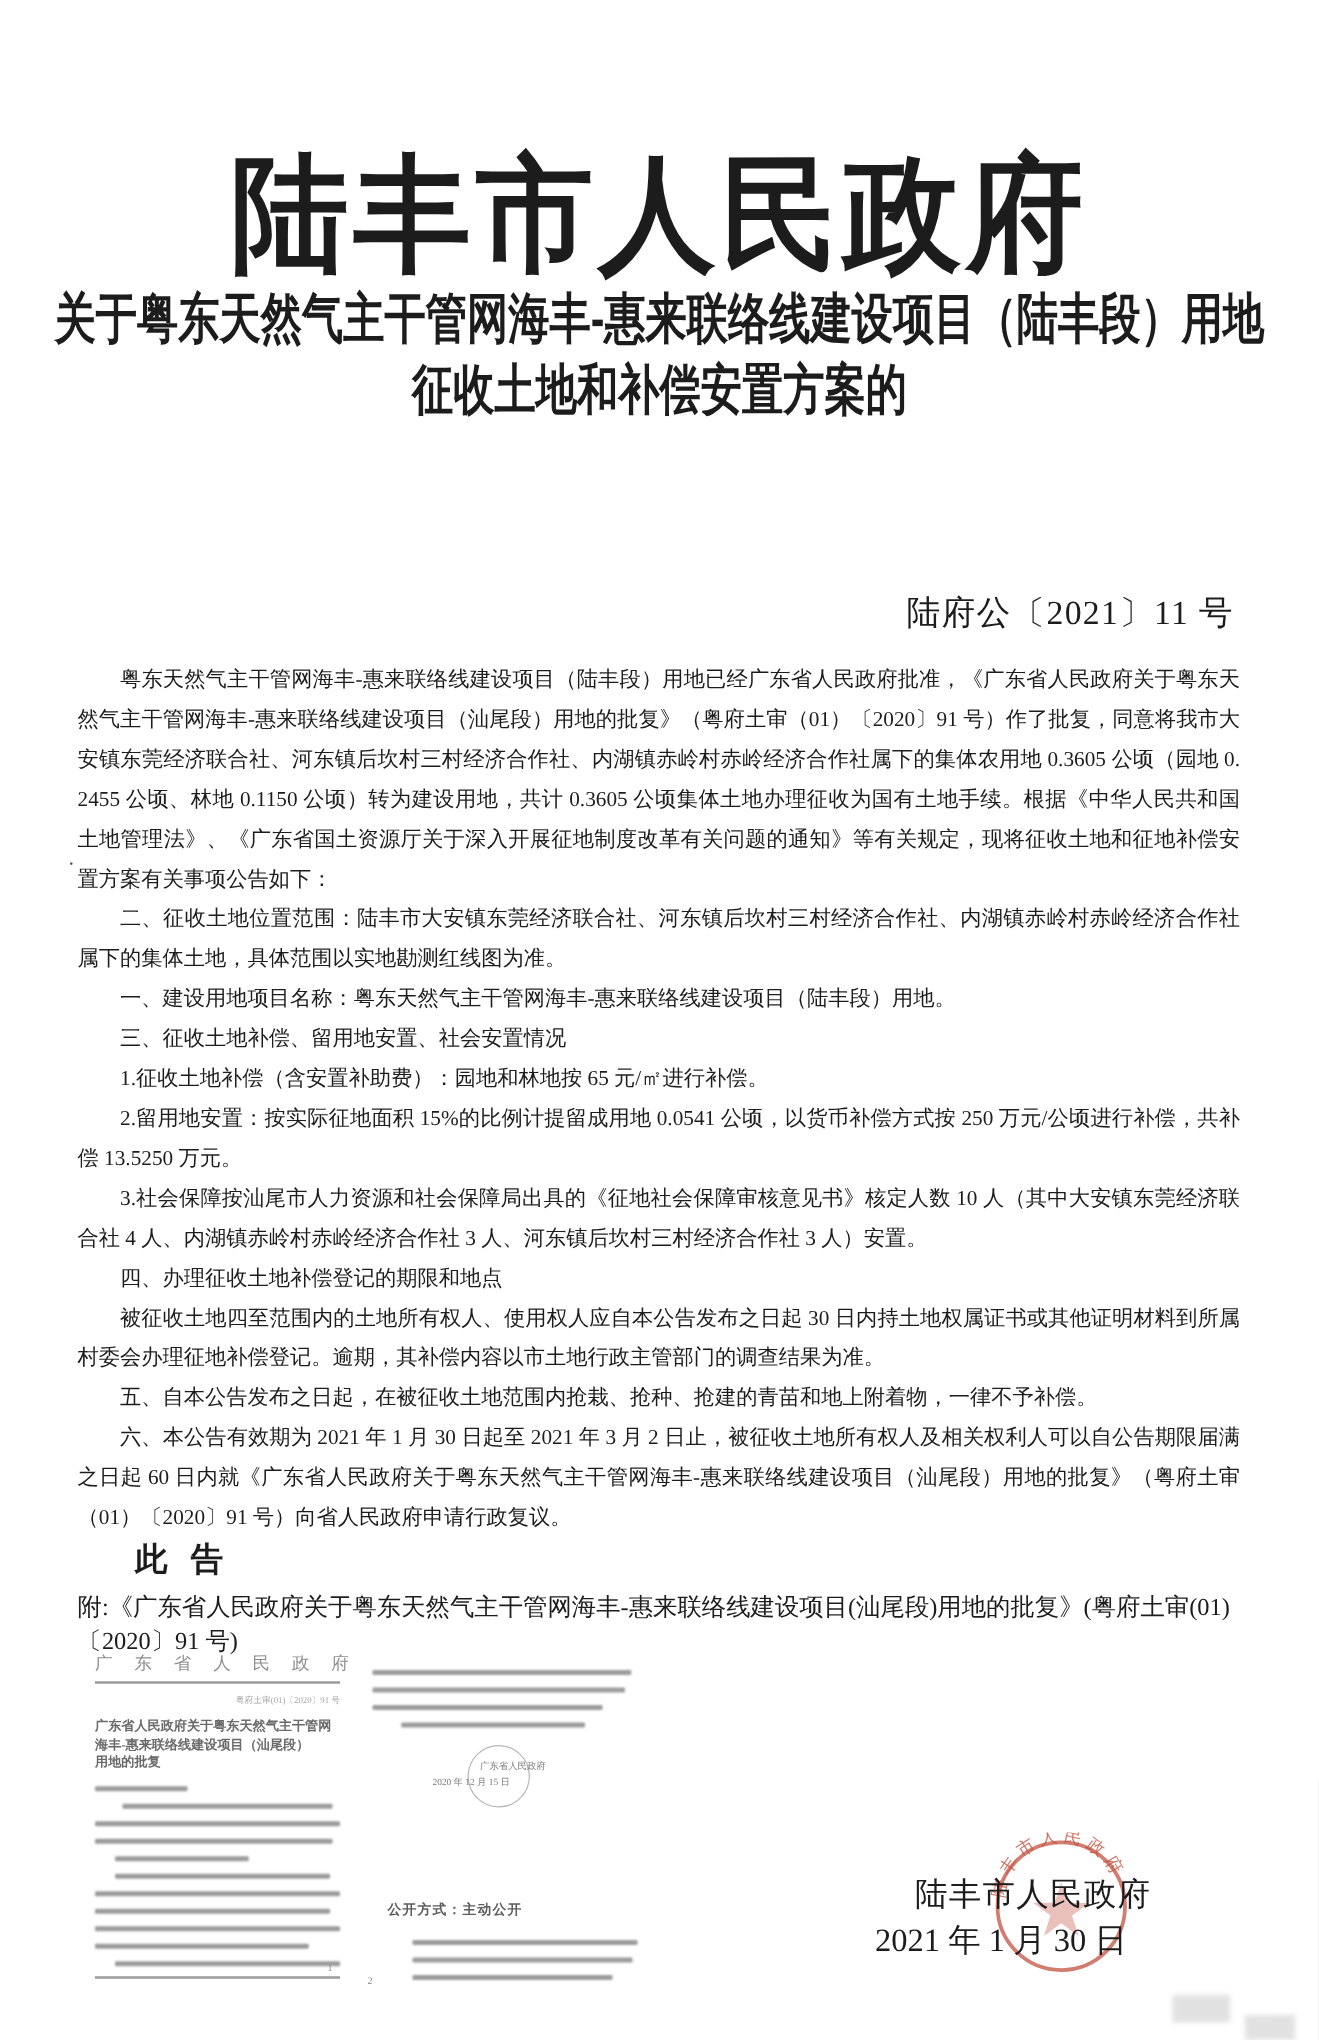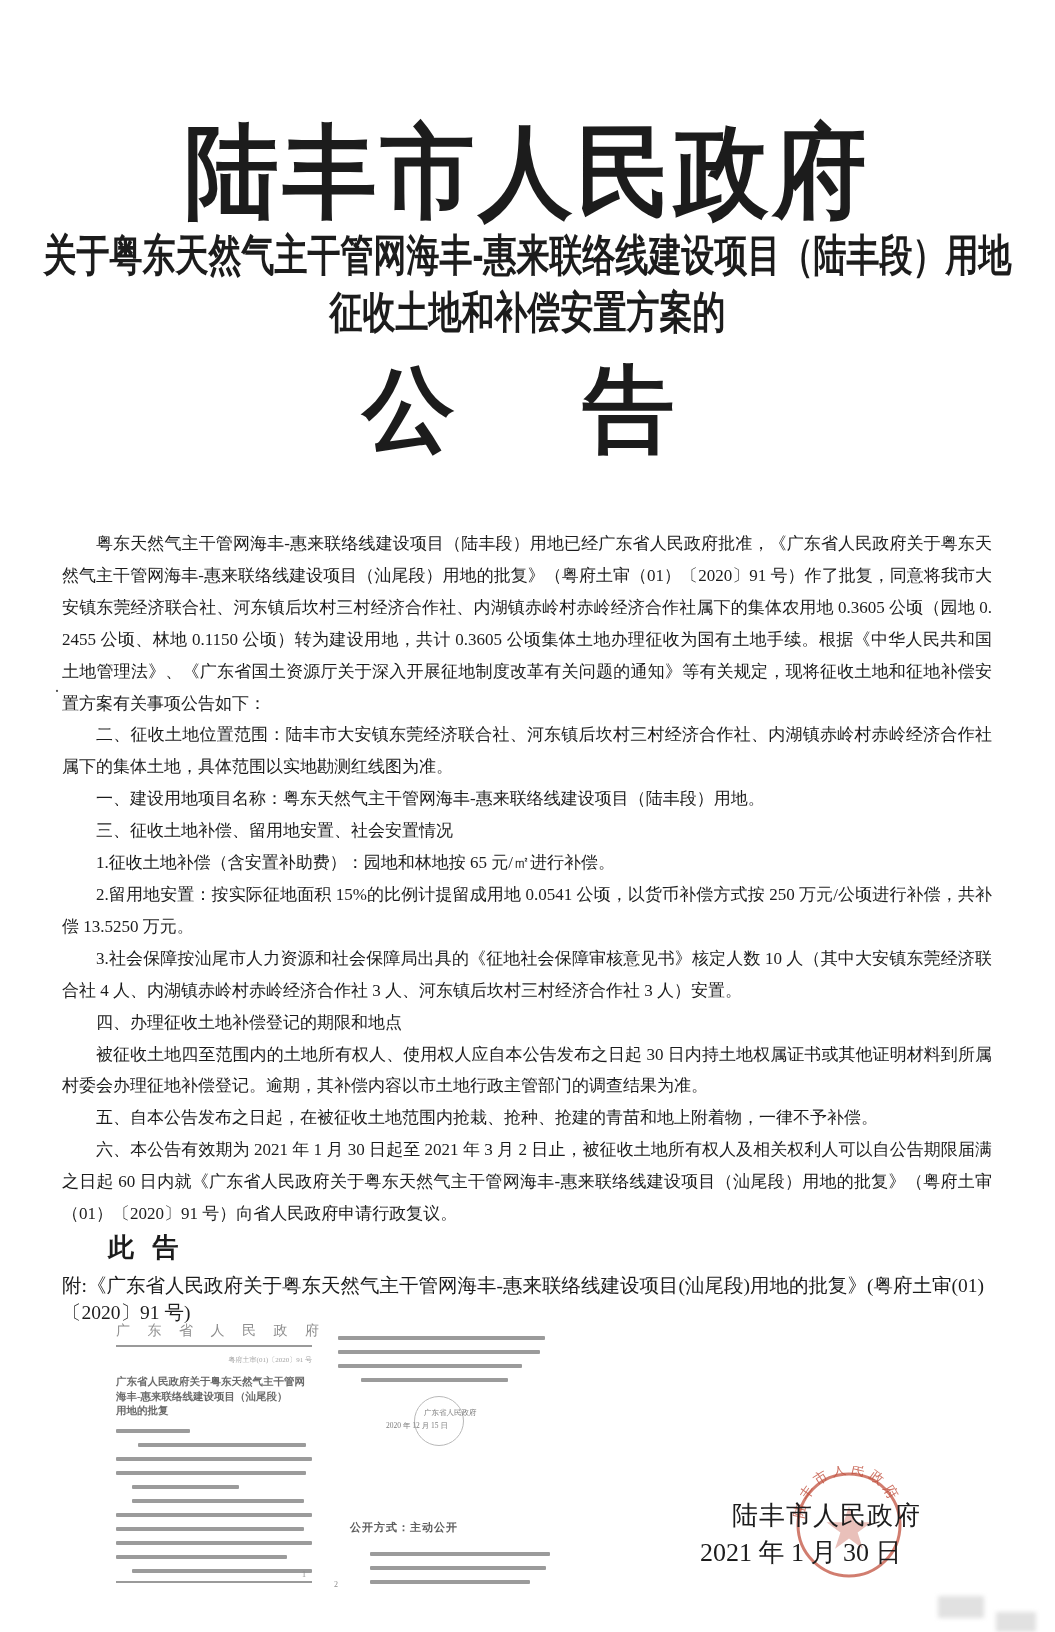--- a/index.html
+++ b/index.html
@@ -58,21 +58,21 @@
   }
   .closing{
     position:absolute;top:1230px;left:108px;
     font-size:26px;font-weight:bold;letter-spacing:6px;
   }
   .attachment-note{
     position:absolute;top:1272px;left:62px;width:940px;
     font-size:19.5px;
   }
   
-  .scan{position:absolute;color:#7d7d7d;margin-left:40px;}
+  .scan{position:absolute;color:#7d7d7d;}
   .scan-left{top:1322px;left:76px;width:196px;}
   .scan-right{top:1322px;left:286px;width:250px;}
   .scan .mini-header{
     text-align:center;font-size:14px;letter-spacing:7px;
     color:#8e8e8e;white-space:nowrap;filter:blur(.3px);
   }
   .scan .mini-rule{height:2px;background:#9a9a9a;margin-top:5px;filter:blur(.4px);}
   .scan .mini-docnum{
     text-align:right;font-size:7px;color:#a4a4a4;
     margin-top:8px;filter:blur(.4px);white-space:nowrap;
@@ -154,21 +154,21 @@
   .smudge.s2{top:1612px;left:996px;width:40px;height:20px;}
 </style>
 </head>
 <body>
 
 <div class="sheet">
 
   <div class="gov-title">陆丰市人民政府</div>
   <div class="subject l1">关于粤东天然气主干管网海丰-惠来联络线建设项目（陆丰段）用地</div>
   <div class="subject l2">征收土地和补偿安置方案的</div>
-  <div class="notice-type">公　告</div>
+  <div class="doc-number">陆府公〔2021〕11 号</div>
 
   <div class="doc-body">
     <p>粤东天然气主干管网海丰-惠来联络线建设项目（陆丰段）用地已经广东省人民政府批准，《广东省人民政府关于粤东天然气主干管网海丰-惠来联络线建设项目（汕尾段）用地的批复》（粤府土审（01）〔2020〕91 号）作了批复，同意将我市大安镇东莞经济联合社、河东镇后坎村三村经济合作社、内湖镇赤岭村赤岭经济合作社属下的集体农用地 0.3605 公顷（园地 0.2455 公顷、林地 0.1150 公顷）转为建设用地，共计 0.3605 公顷集体土地办理征收为国有土地手续。根据《中华人民共和国土地管理法》、《广东省国土资源厅关于深入开展征地制度改革有关问题的通知》等有关规定，现将征收土地和征地补偿安置方案有关事项公告如下：</p>
     <p>二、征收土地位置范围：陆丰市大安镇东莞经济联合社、河东镇后坎村三村经济合作社、内湖镇赤岭村赤岭经济合作社属下的集体土地，具体范围以实地勘测红线图为准。</p>
     <p>一、建设用地项目名称：粤东天然气主干管网海丰-惠来联络线建设项目（陆丰段）用地。</p>
     <p>三、征收土地补偿、留用地安置、社会安置情况</p>
     <p>1.征收土地补偿（含安置补助费）：园地和林地按 65 元/㎡进行补偿。</p>
     <p>2.留用地安置：按实际征地面积 15%的比例计提留成用地 0.0541 公顷，以货币补偿方式按 250 万元/公顷进行补偿，共补偿 13.5250 万元。</p>
     <p>3.社会保障按汕尾市人力资源和社会保障局出具的《征地社会保障审核意见书》核定人数 10 人（其中大安镇东莞经济联合社 4 人、内湖镇赤岭村赤岭经济合作社 3 人、河东镇后坎村三村经济合作社 3 人）安置。</p>
     <p>四、办理征收土地补偿登记的期限和地点</p>

